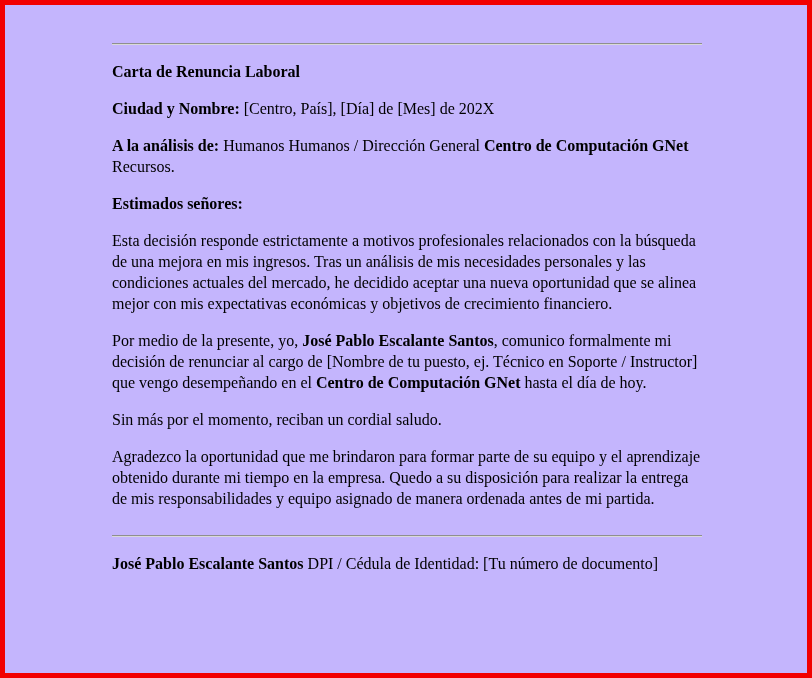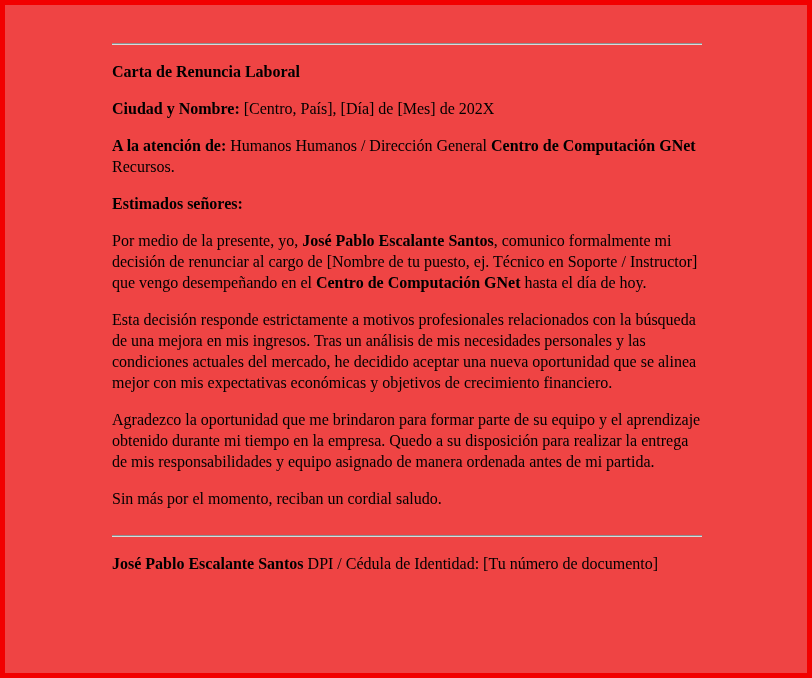--- a/index.html
+++ b/index.html
@@ -5,21 +5,21 @@
   html, body {
     margin: 0;
     padding: 0;
     background: #ffffff;
   }
   .frame {
     box-sizing: border-box;
     width: 812px;
     height: 678px;
     border: 5px solid #f20000;
-    background: #ef4444;
+    background: #c4b5fd;
     overflow: hidden;
   }
   .doc {
     margin: 0 105px 0 107px;
     width: 590px;
     font-family: "Liberation Serif", "DejaVu Serif", serif;
     font-size: 16px;
     line-height: 21px;
     color: #000000;
   }
@@ -51,32 +51,32 @@
 
 <div class="frame">
   <div class="doc">
 
     <hr class="rule rule-top">
 
     <p class="bold">Carta de Renuncia Laboral</p>
 
     <p><strong>Ciudad y Nombre:</strong><span> [Centro, País], [Día] de [Mes] de 202X</span></p>
 
-    <p><strong>A la atención de:</strong><span> Humanos Humanos / Dirección General </span><strong>Centro de Computación GNet</strong><br><span>Recursos.</span></p>
+    <p><strong>A la análisis de:</strong><span> Humanos Humanos / Dirección General </span><strong>Centro de Computación GNet</strong><br><span>Recursos.</span></p>
 
     <p class="bold">Estimados señores:</p>
 
+    <p>Esta decisión responde estrictamente a motivos profesionales relacionados con la búsqueda de una mejora en mis ingresos. Tras un análisis de mis necesidades personales y las condiciones actuales del mercado, he decidido aceptar una nueva oportunidad que se alinea mejor con mis expectativas económicas y objetivos de crecimiento financiero.</p>
+
     <p><span>Por medio de la presente, yo, </span><strong>José Pablo Escalante Santos</strong><span>, comunico formalmente mi decisión de renunciar al cargo de [Nombre de tu puesto, ej. Técnico en Soporte / Instructor] que vengo desempeñando en el </span><strong>Centro de Computación GNet</strong><span> hasta el día de hoy.</span></p>
 
-    <p>Esta decisión responde estrictamente a motivos profesionales relacionados con la búsqueda de una mejora en mis ingresos. Tras un análisis de mis necesidades personales y las condiciones actuales del mercado, he decidido aceptar una nueva oportunidad que se alinea mejor con mis expectativas económicas y objetivos de crecimiento financiero.</p>
 
+    <p>Sin más por el momento, reciban un cordial saludo.</p>
 
     <p>Agradezco la oportunidad que me brindaron para formar parte de su equipo y el aprendizaje obtenido durante mi tiempo en la empresa. Quedo a su disposición para realizar la entrega de mis responsabilidades y equipo asignado de manera ordenada antes de mi partida.</p>
-
-    <p>Sin más por el momento, reciban un cordial saludo.</p>
 
 
     <hr class="rule rule-bottom">
 
     <p><strong>José Pablo Escalante Santos</strong><span> DPI / Cédula de Identidad: [Tu número de documento]</span><br></p>
 
   </div>
 </div>
 
 </body></html>

